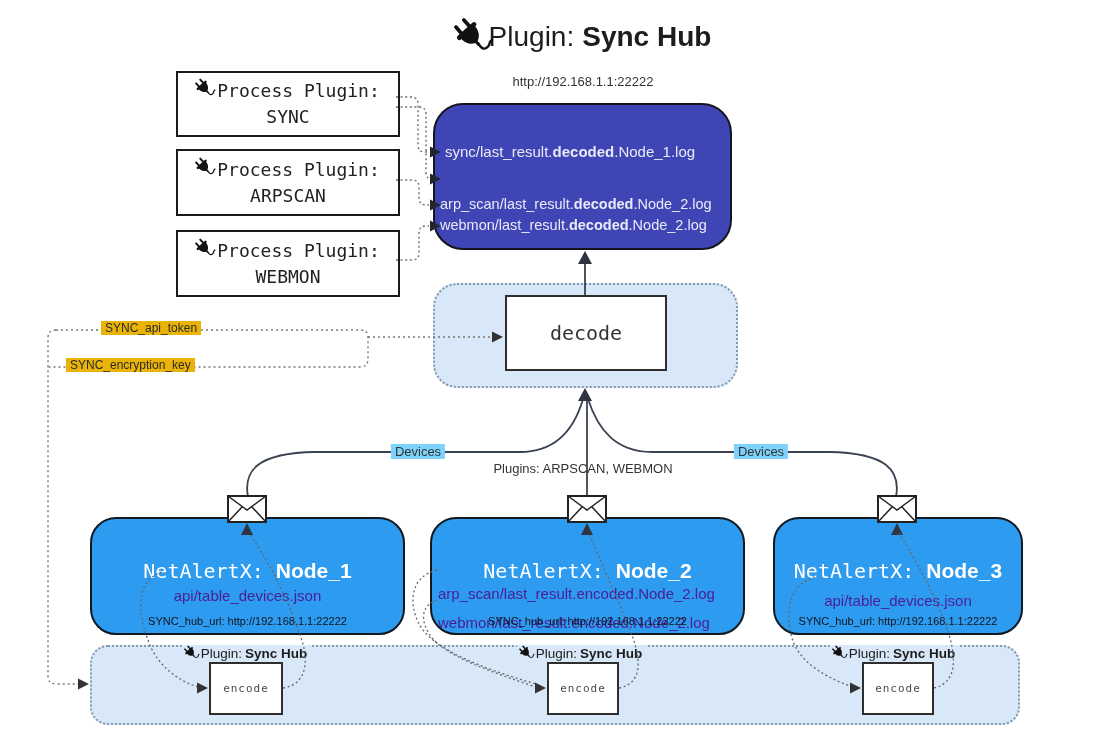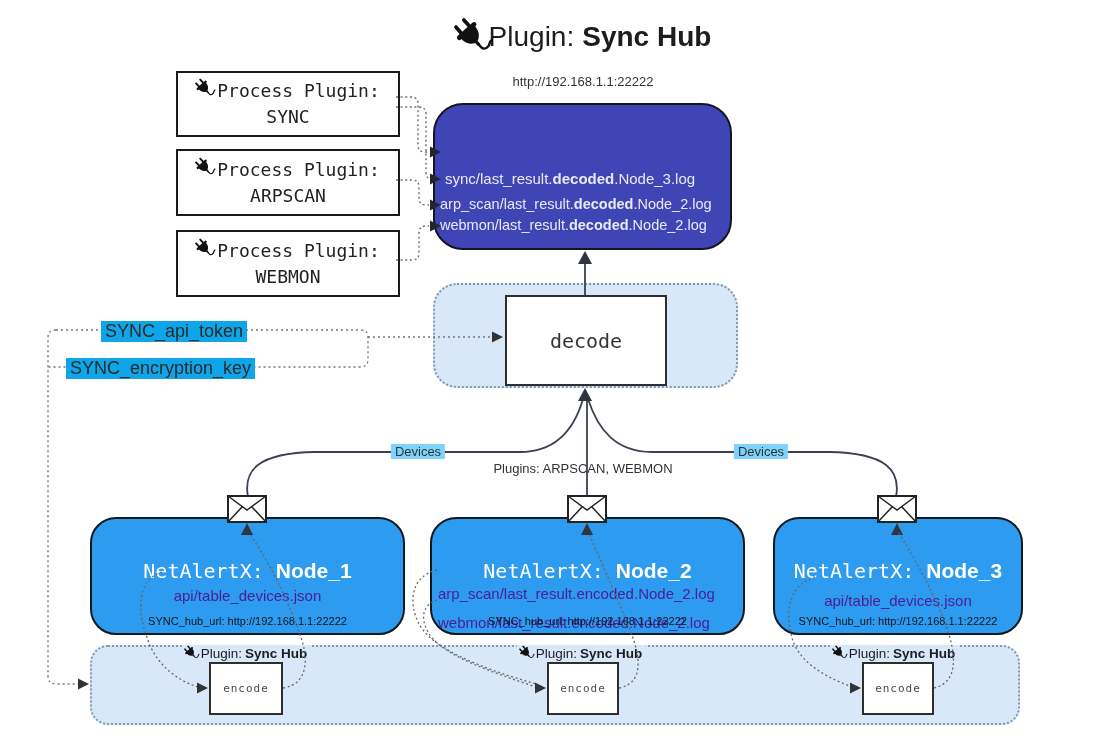--- a/index.html
+++ b/index.html
@@ -29,24 +29,24 @@
   .hub-title b{font-family:"Liberation Sans",sans-serif;font-weight:700;font-size:21px;}
   .hubline{left:445px;width:285px;color:#e9eaf7;font-size:15px;z-index:2;white-space:nowrap;}
   .hubline b{font-weight:700;}
 
   
   .panel{background:#d8e8f9;border:2px dotted #8299ad;box-sizing:border-box;z-index:0;}
   .decode-panel{left:433px;top:283px;width:305px;height:105px;border-radius:24px;}
   .iobox{background:#fff;border:2px solid #2e2e2e;box-sizing:border-box;z-index:2;
          display:flex;align-items:center;justify-content:center;
          font-family:"DejaVu Sans Mono",monospace;color:#333;}
-  .decode-box{left:505px;top:295px;width:162px;height:91px;font-size:20px;}
-
-  
-  .cfg{background:#0ea5e9;padding:0 4px;font-size:18px;color:#2b2b2b;z-index:4;white-space:nowrap;}
+  .decode-box{left:505px;top:295px;width:162px;height:76px;font-size:20px;}
+
+  
+  .cfg{background:#eab308;padding:0 4px;font-size:12px;color:#2b2b2b;z-index:4;white-space:nowrap;}
 
   
   .edgelab{font-size:13px;color:#333;z-index:4;white-space:nowrap;transform:translateX(-50%);}
   .edgelab.bgw{background:#7dd3fc;padding:0 4px;}
 
   
   .node{top:517px;height:118px;background:#2d9bf0;border:2px solid #101820;border-radius:26px;
         box-sizing:border-box;z-index:1;}
   .node-title{top:527px;text-align:center;z-index:2;color:#fff;
               font-family:"DejaVu Sans Mono",monospace;font-size:20px;white-space:nowrap;margin-top:32px;}
@@ -178,21 +178,21 @@
             <path d="M50 116 v10 c0 12 10 18 22 16 11 -2 12 -11 26 -9" stroke="#111" stroke-width="9" fill="none" stroke-linecap="round"></path>
           </svg>
       </span>
       <span>Process Plugin:</span>
     </div>
     <div>WEBMON</div>
   </div>
 
   <div class="abs hub-url">http://192.168.1.1:22222</div>
   <div class="abs hub"></div>
-  <div class="abs hubline" style="top:170px;"><span>sync/last_result.</span><b>decoded</b><span>.Node_3.log</span></div>
+  <div class="abs hubline" style="top:143px;"><span>sync/last_result.</span><b>decoded</b><span>.Node_1.log</span></div>
   <div class="abs hubline" style="top:196px;left:440px;font-size:14.5px;"><span>arp_scan/last_result.</span><b>decoded</b><span>.Node_2.log</span></div>
   <div class="abs hubline" style="top:217px;left:440px;font-size:14.5px;"><span>webmon/last_result.</span><b>decoded</b><span>.Node_2.log</span></div>
 
   <div class="abs panel decode-panel"></div>
   <div class="abs iobox decode-box">decode</div>
 
   <div class="abs cfg" style="left:101px;top:321px;">SYNC_api_token</div>
   <div class="abs cfg" style="left:66px;top:358px;">SYNC_encryption_key</div>
 
   <div class="abs edgelab bgw" style="left:418px;top:444px;">Devices</div>

